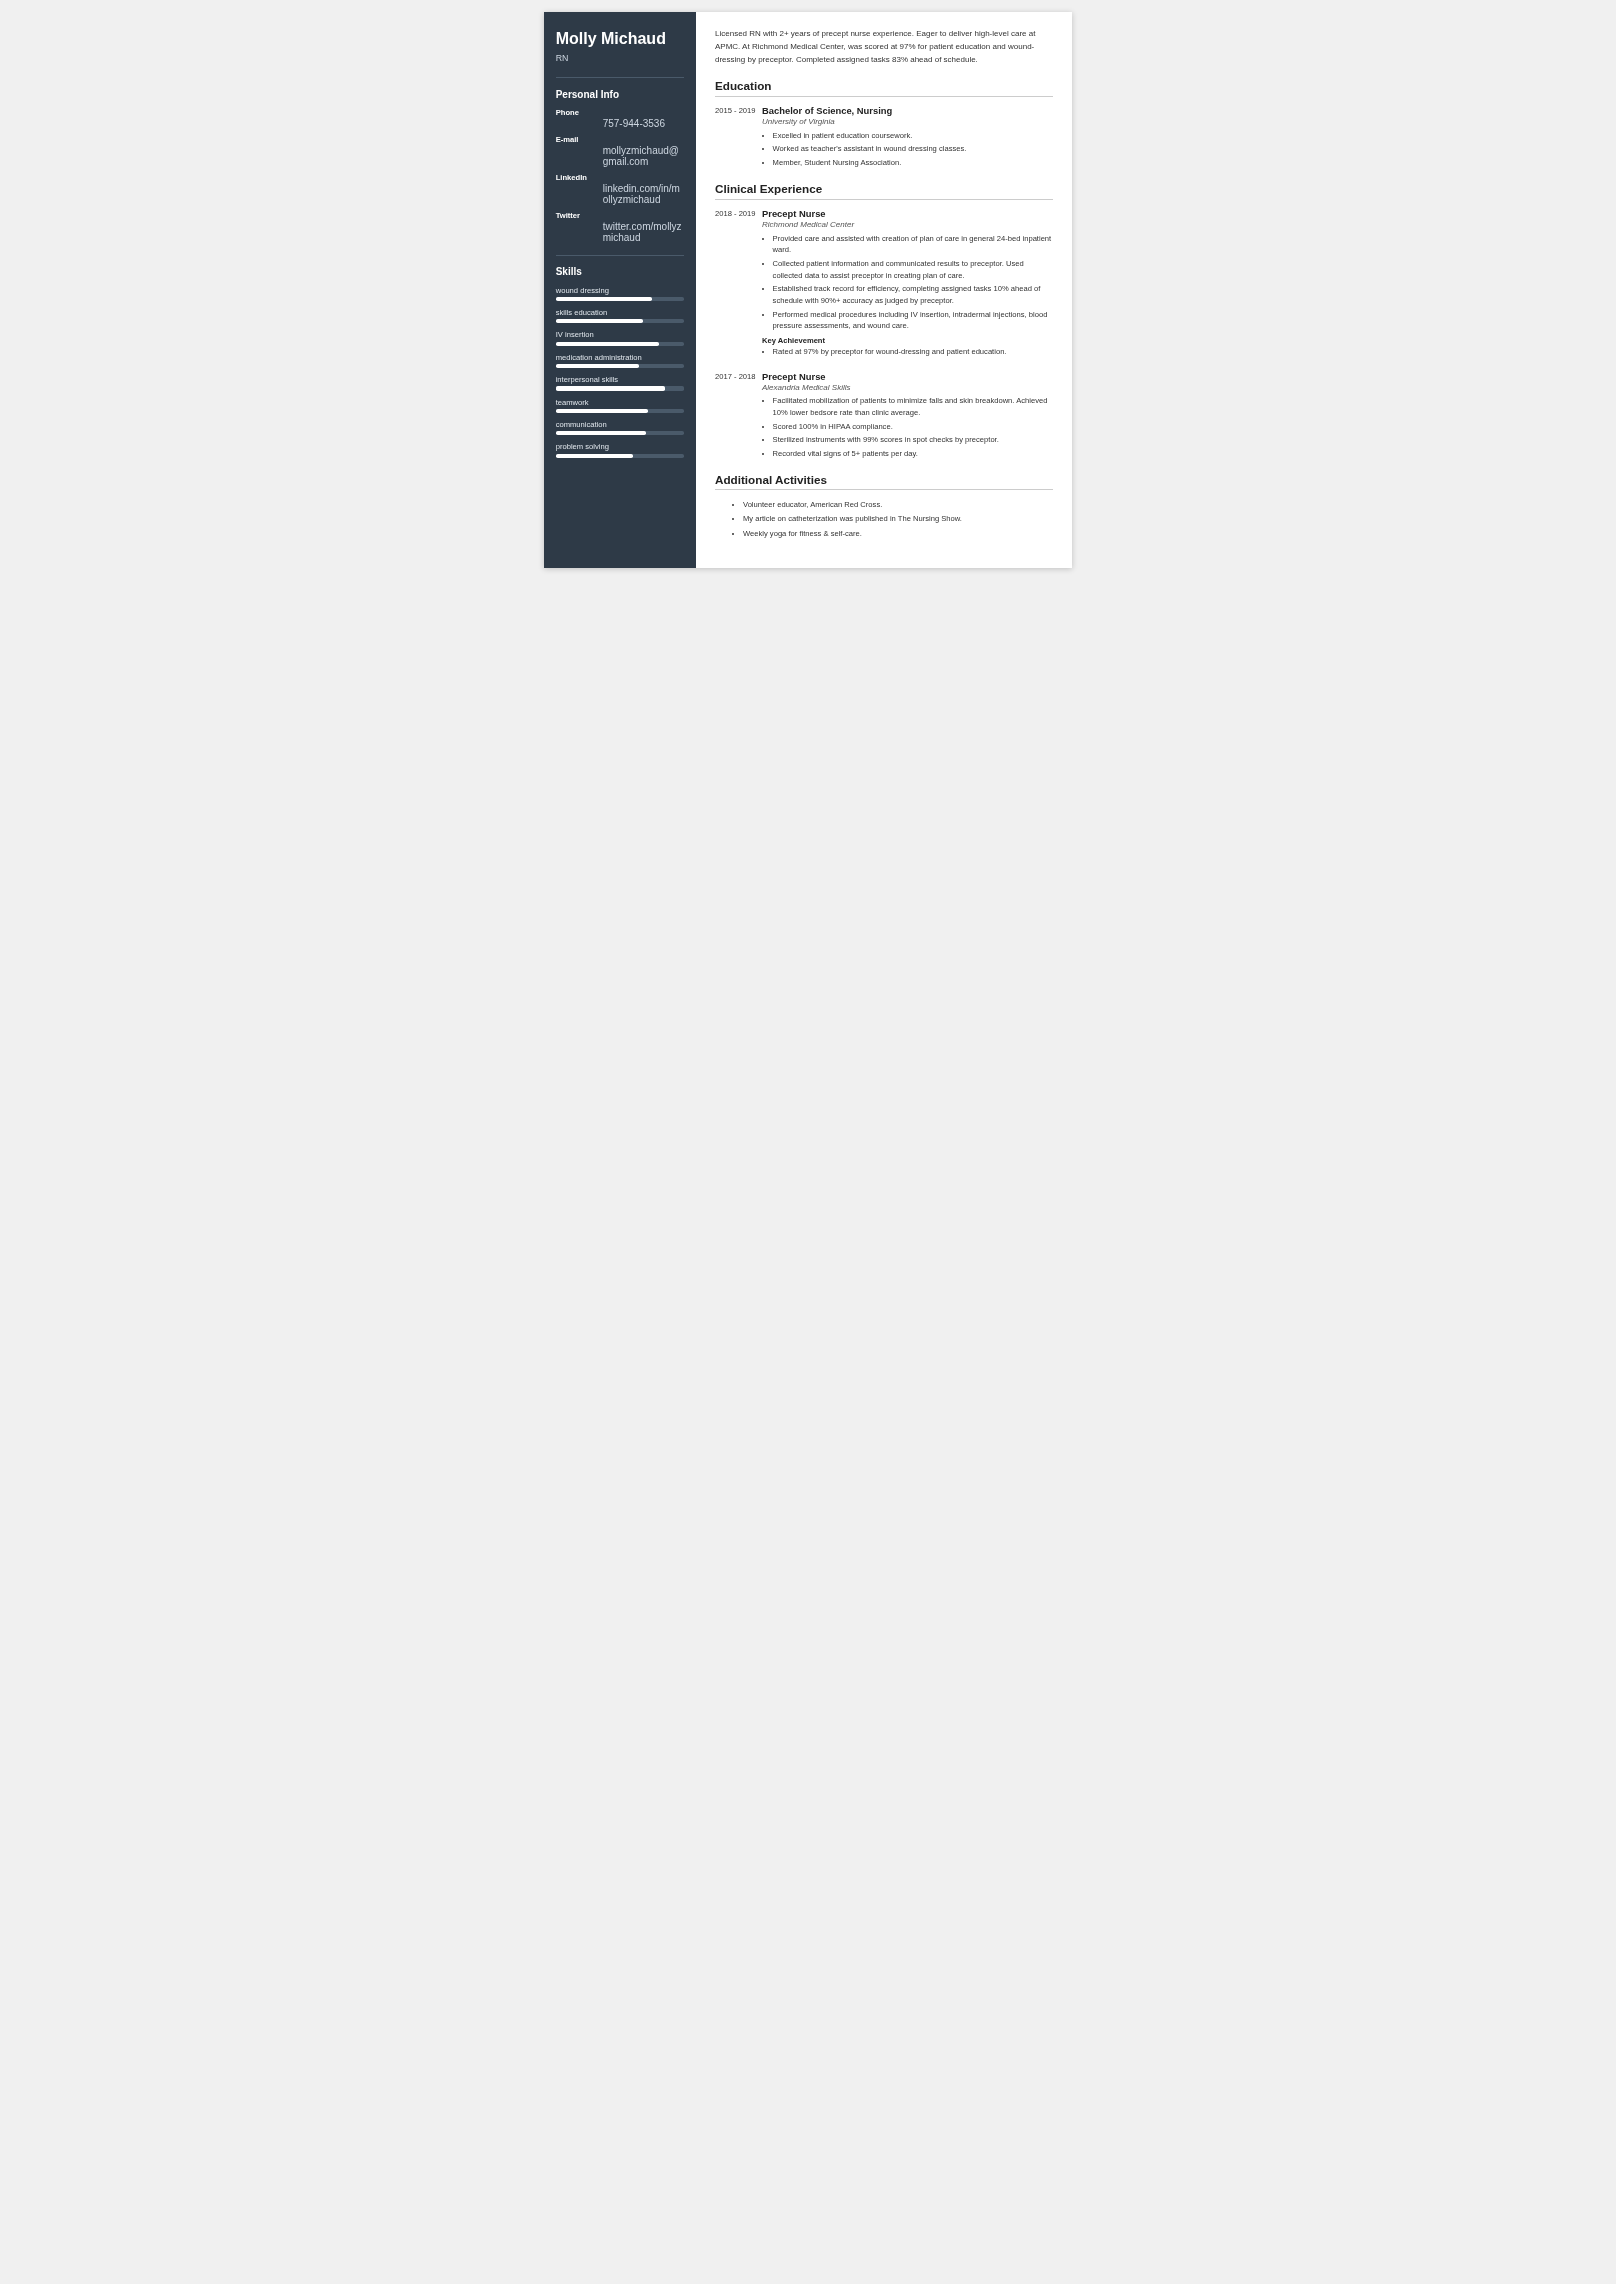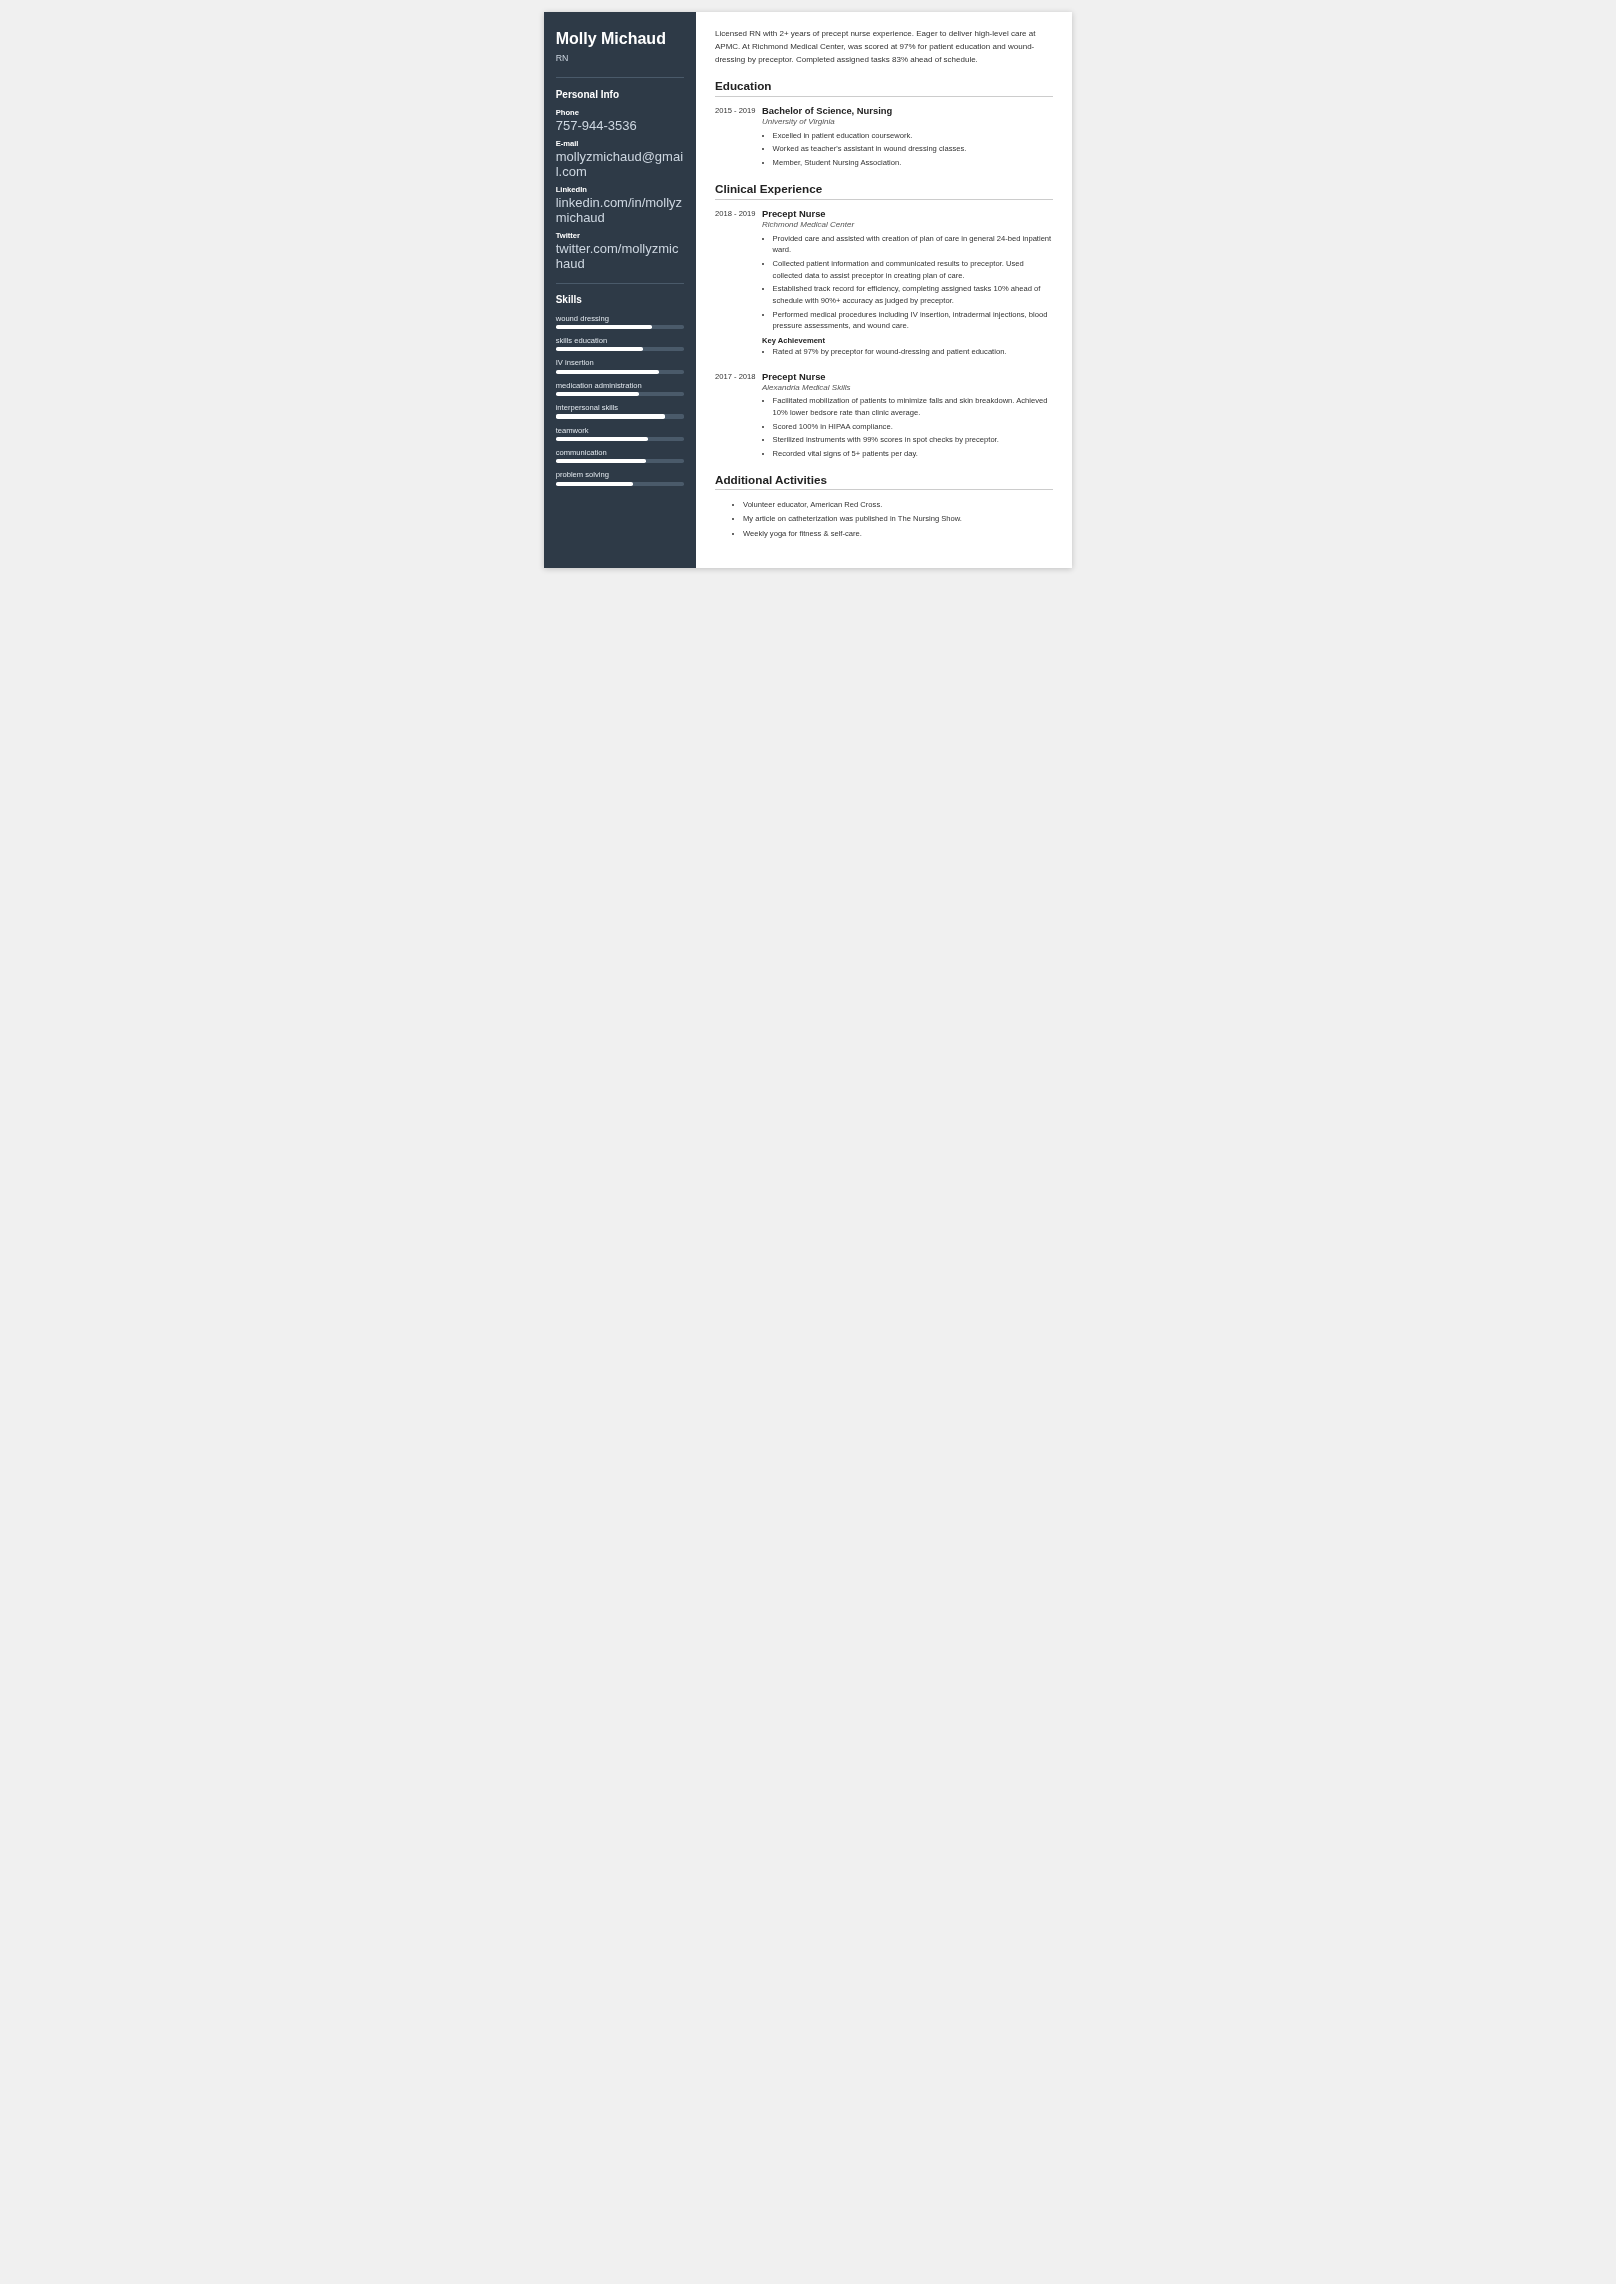--- a/index.html
+++ b/index.html
@@ -46,23 +46,24 @@
       padding-top: 8.2px;
       margin-bottom: 11.7px;
     }
     .info-label {
       font-weight: bold;
       font-size: 7.6px;
       margin-bottom: 1.2px;
       margin-top: 5.9px;
     }
     .info-value {
-      font-size: 13px;
+      font-size: 10px;
       color: #cdd6e0;
       word-break: break-all;
+      margin-left: 47px;
     }
     .skills-section {
       border-top: 1.2px solid #4a5a6a;
       padding-top: 8.2px;
     }
     .skill-item {
       margin-bottom: 7px;
     }
     .skill-name {
       font-size: 7.6px;

